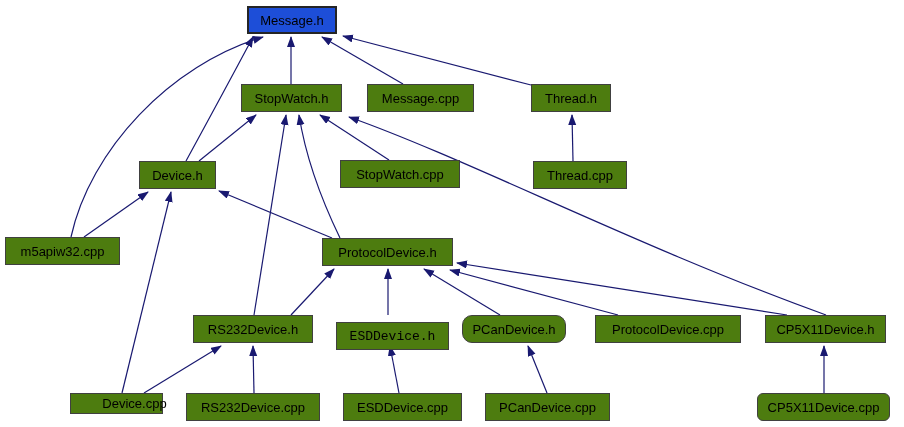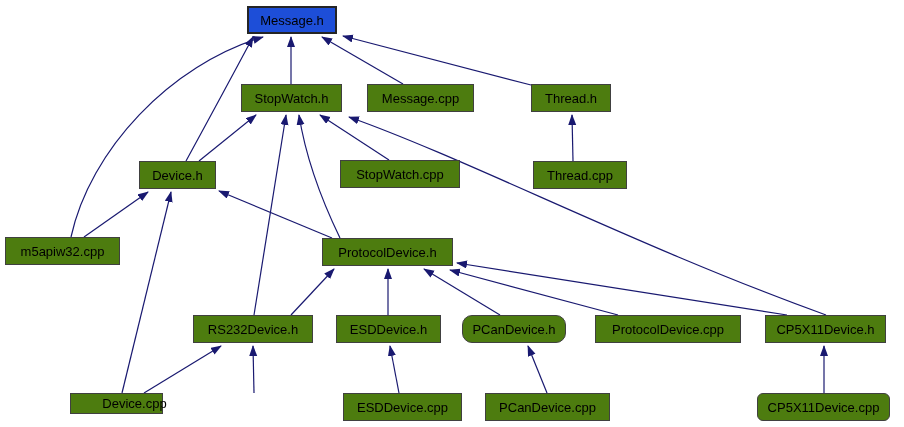--- a/index.html
+++ b/index.html
@@ -67,21 +67,22 @@
 <div class="node hl" style="left: 247px; top: 6px; width: 90px; height: 28px;">Message.h</div>
     <div class="node" style="left: 241px; top: 84px; width: 101px; height: 28px;">StopWatch.h</div>
     <div class="node" style="left: 367px; top: 84px; width: 107px; height: 28px;">Message.cpp</div>
     <div class="node" style="left: 531px; top: 84px; width: 80px; height: 28px;">Thread.h</div>
     <div class="node" style="left: 139px; top: 161px; width: 77px; height: 28px;">Device.h</div>
     <div class="node" style="left: 340px; top: 160px; width: 120px; height: 28px;">StopWatch.cpp</div>
     <div class="node" style="left: 533px; top: 161px; width: 94px; height: 28px;">Thread.cpp</div>
     <div class="node" style="left: 5px; top: 237px; width: 115px; height: 28px;">m5apiw32.cpp</div>
     <div class="node" style="left: 322px; top: 238px; width: 131px; height: 28px;">ProtocolDevice.h</div>
     <div class="node" style="left: 193px; top: 315px; width: 120px; height: 28px;">RS232Device.h</div>
-    <div class="node" style="left: 336px; top: 315px; width: 105px; height: 28px;">ESDDevice.h</div>
+    <div class="node" style="left: 336px; top: 322px; width: 113px; height: 28px; font-family: Liberation Mono, monospace;">ESDDevice.h</div>
     <div class="node" style="left: 462px; top: 315px; width: 104px; height: 28px; border-radius: 10px;">PCanDevice.h</div>
     <div class="node" style="left: 595px; top: 315px; width: 146px; height: 28px;">ProtocolDevice.cpp</div>
     <div class="node" style="left: 765px; top: 315px; width: 121px; height: 28px;">CP5X11Device.h</div>
     <div class="node" style="left: 70px; top: 393px; width: 93px; height: 21px; padding-left: 36px;">Device.cpp</div>
+    <div class="node" style="left: 186px; top: 393px; width: 134px; height: 28px;">RS232Device.cpp</div>
     <div class="node" style="left: 343px; top: 393px; width: 119px; height: 28px;">ESDDevice.cpp</div>
     <div class="node" style="left: 485px; top: 393px; width: 125px; height: 28px;">PCanDevice.cpp</div>
     <div class="node" style="left: 757px; top: 393px; width: 133px; height: 28px; border-radius: 6px;">CP5X11Device.cpp</div>
   </div>
 
 </body></html>

